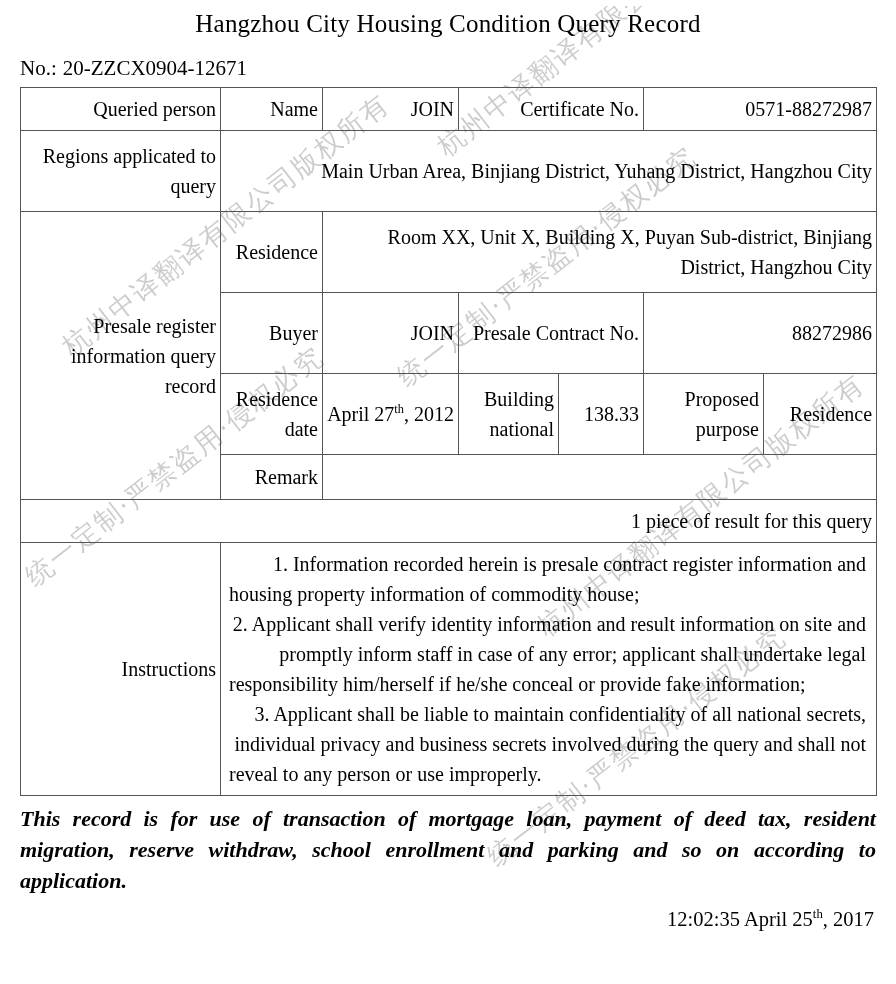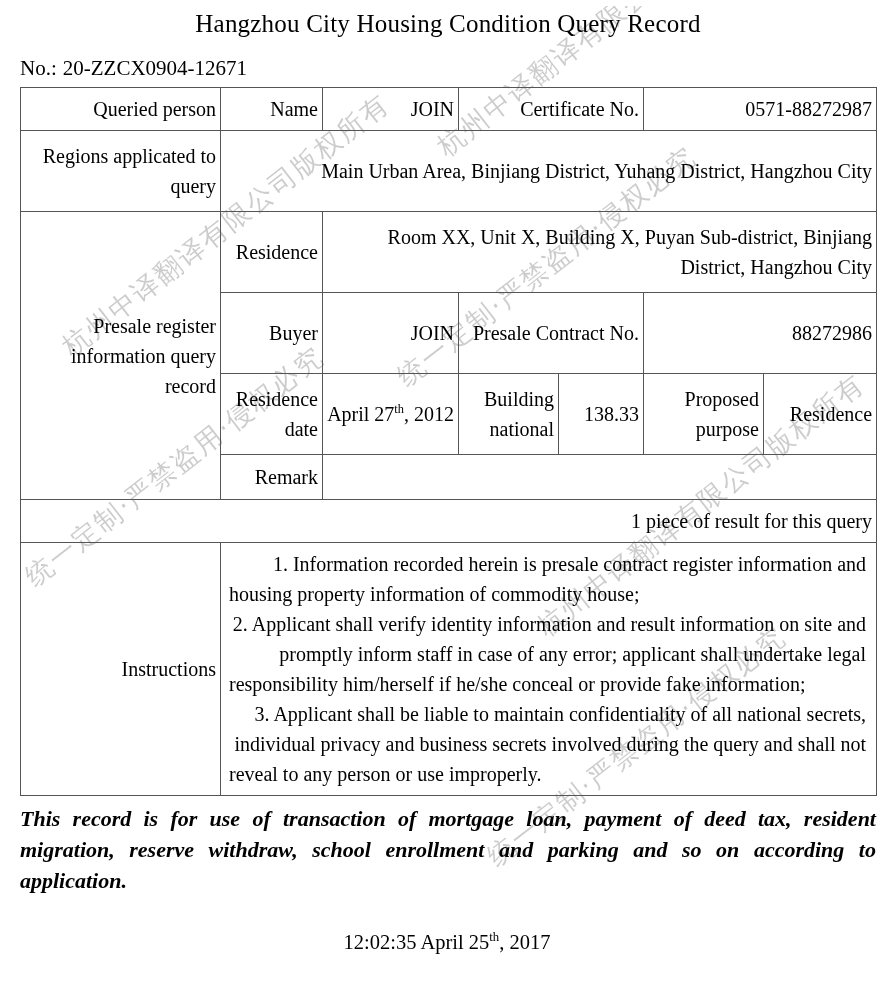--- a/index.html
+++ b/index.html
@@ -118,23 +118,23 @@
     font-size: 22px;
     line-height: 31px;
     text-align: justify;
     text-align-last: left;
     margin-top: 7px;
     position: relative;
     z-index: 10;
     font-style: italic;
   }
   .footer-time {
-    text-align: center;
+    text-align: right;
     font-size: 20.5px;
-    margin-top: 35px;
+    margin-top: 12px;
     padding-right: 2px;
     position: relative;
     z-index: 10;
     font-family: Liberation Serif, serif;
   }
 </style>
 </head>
 <body>
 
 <div class="page">

